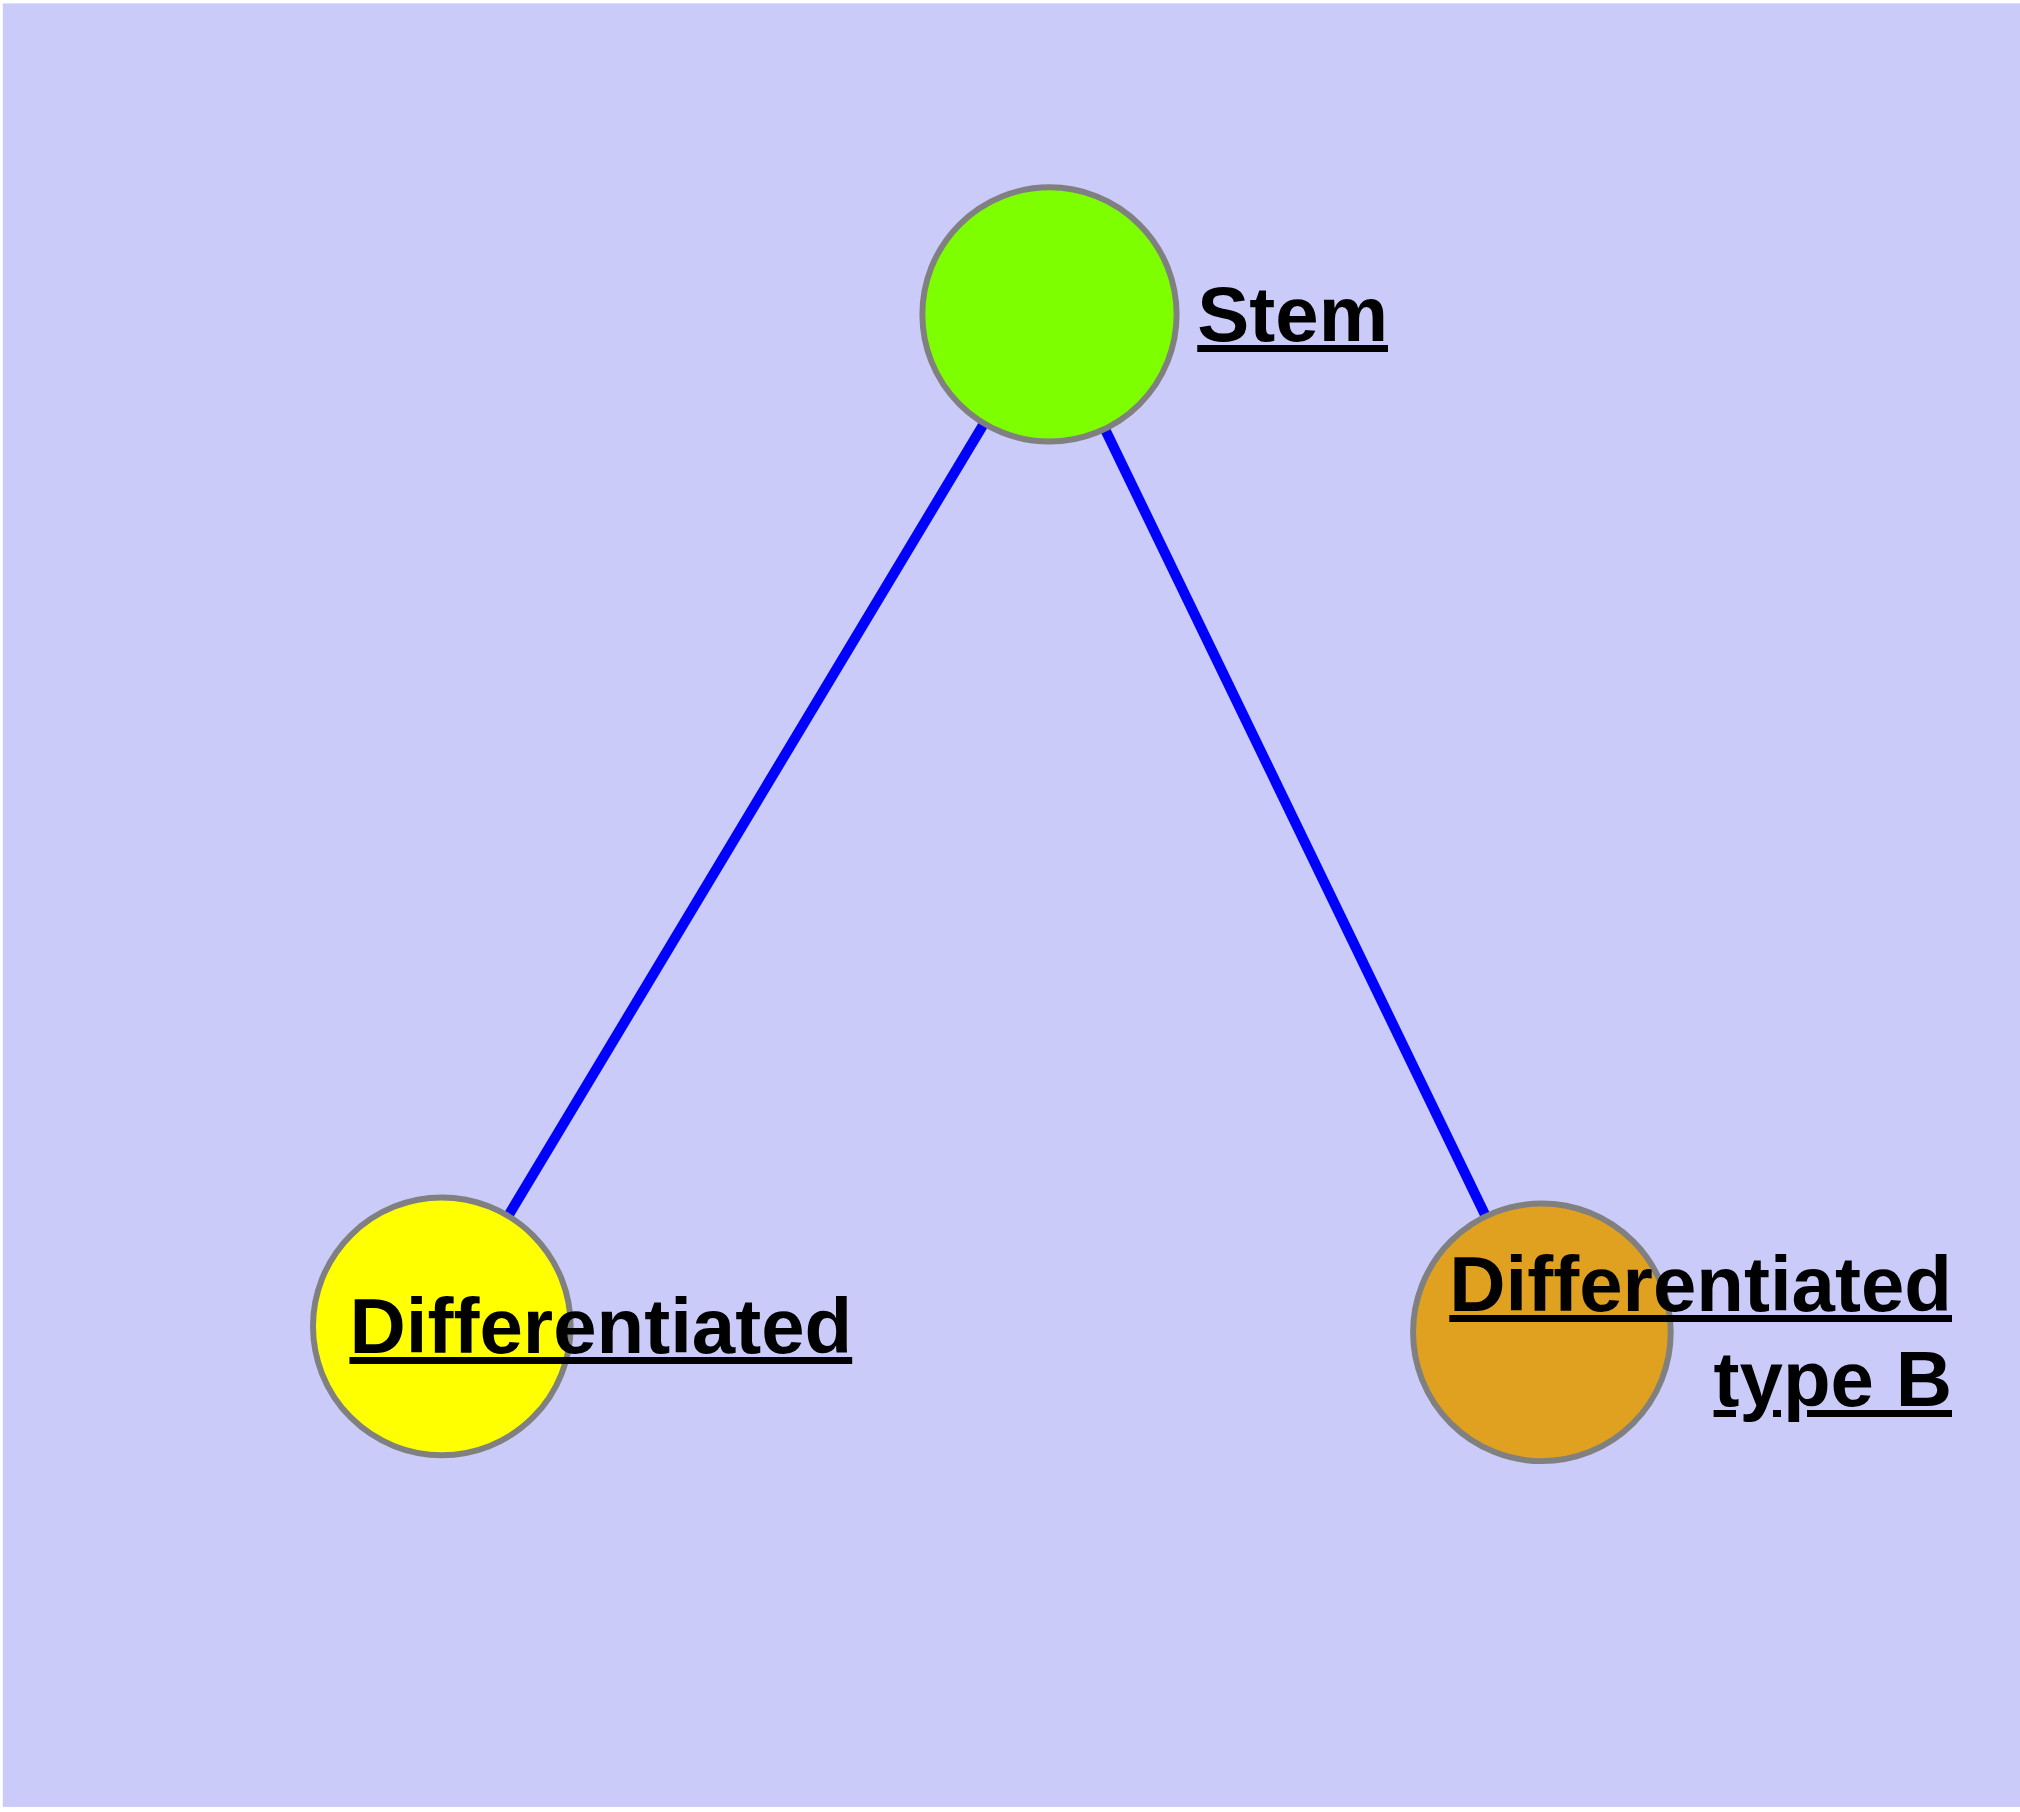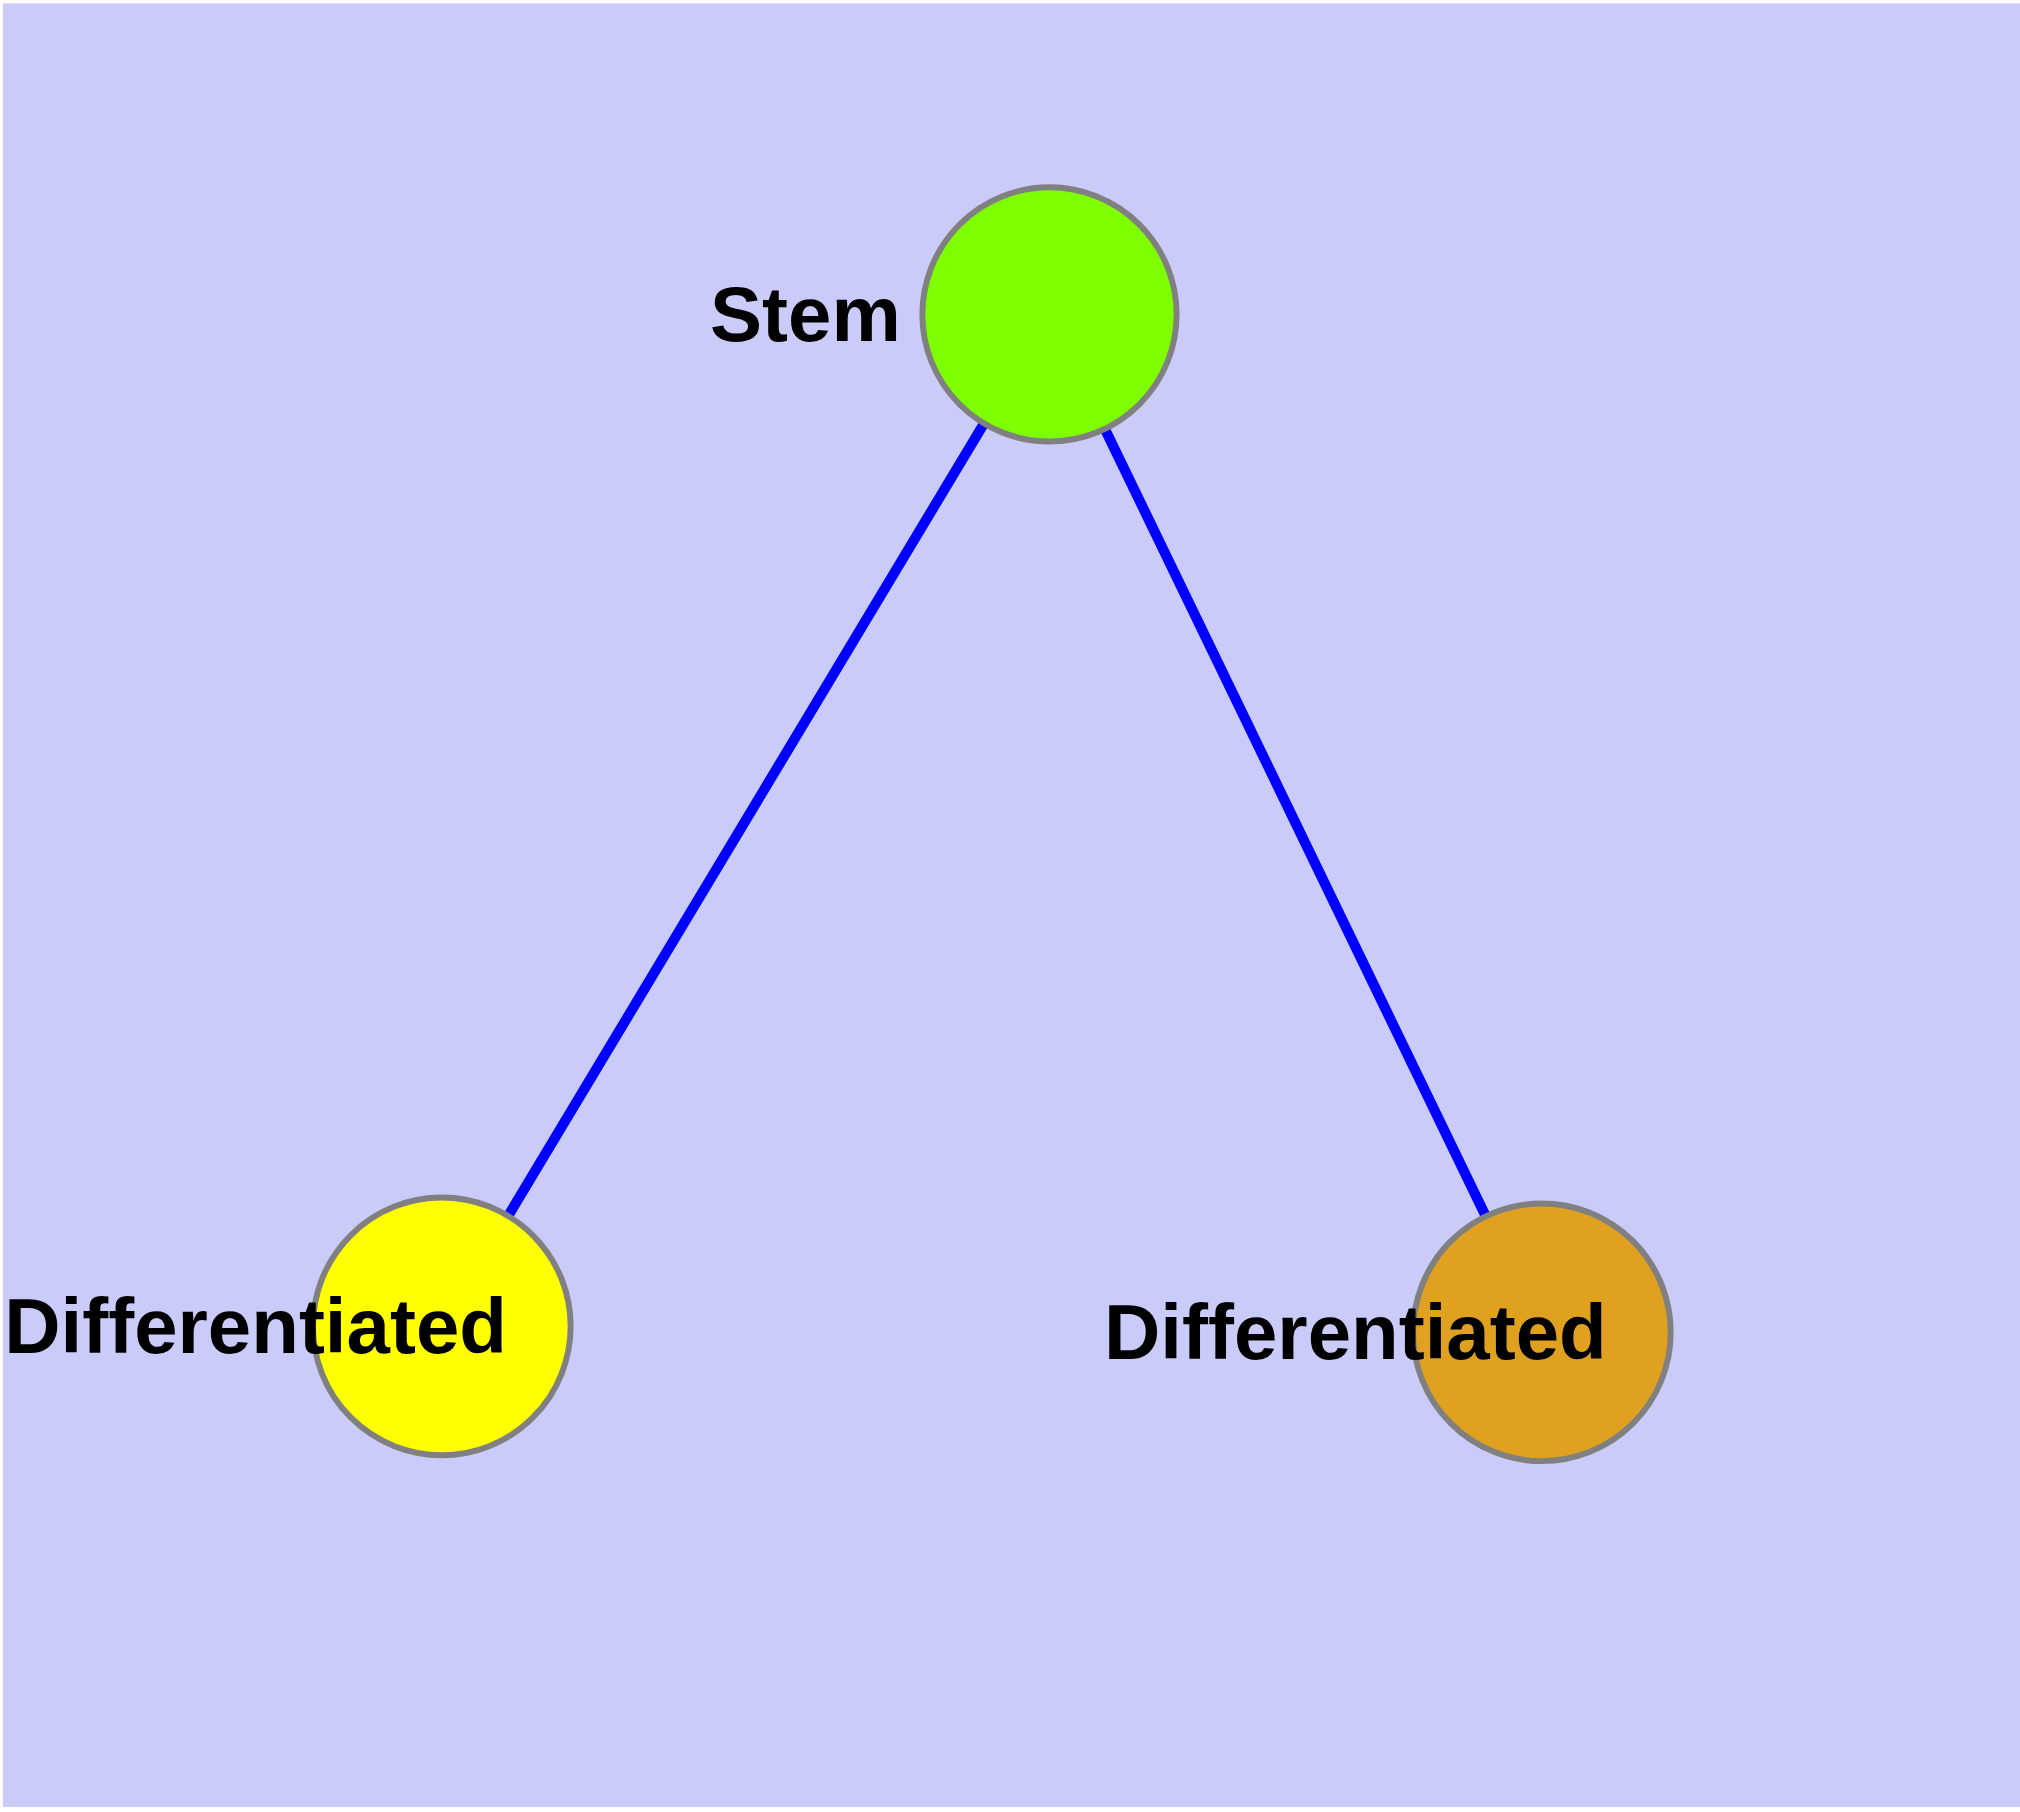--- a/index.html
+++ b/index.html
@@ -21,28 +21,29 @@
     top: 0;
     width: 2021px;
     height: 1812px;
     display: block;
   }
   .node-label {
     position: absolute;
     display: flex;
     flex-direction: column;
     justify-content: center;
-    align-items: flex-start;
+    align-items: flex-end;
     color: #000000;
     font-weight: bold;
     font-size: 78px;
     line-height: 95px;
     text-align: center;
     white-space: nowrap;
     pointer-events: none;
+    text-decoration: underline;
   }
   #label-stem {
     left: 710px;
     top: 267px;
     width: 678px;
     height: 95px;
   }
   #label-type-a {
     left: 4.2px;
     top: 1231px;
@@ -75,16 +76,17 @@
   <div class="node-label" id="label-stem">
     <div>Stem</div>
   </div>
 
   <div class="node-label" id="label-type-a">
     <div>Differentiated</div>
   </div>
 
   <div class="node-label" id="label-type-b">
     <div>Differentiated</div>
+    <div>type B</div>
   </div>
 
 </div>
 
 
 </body></html>

